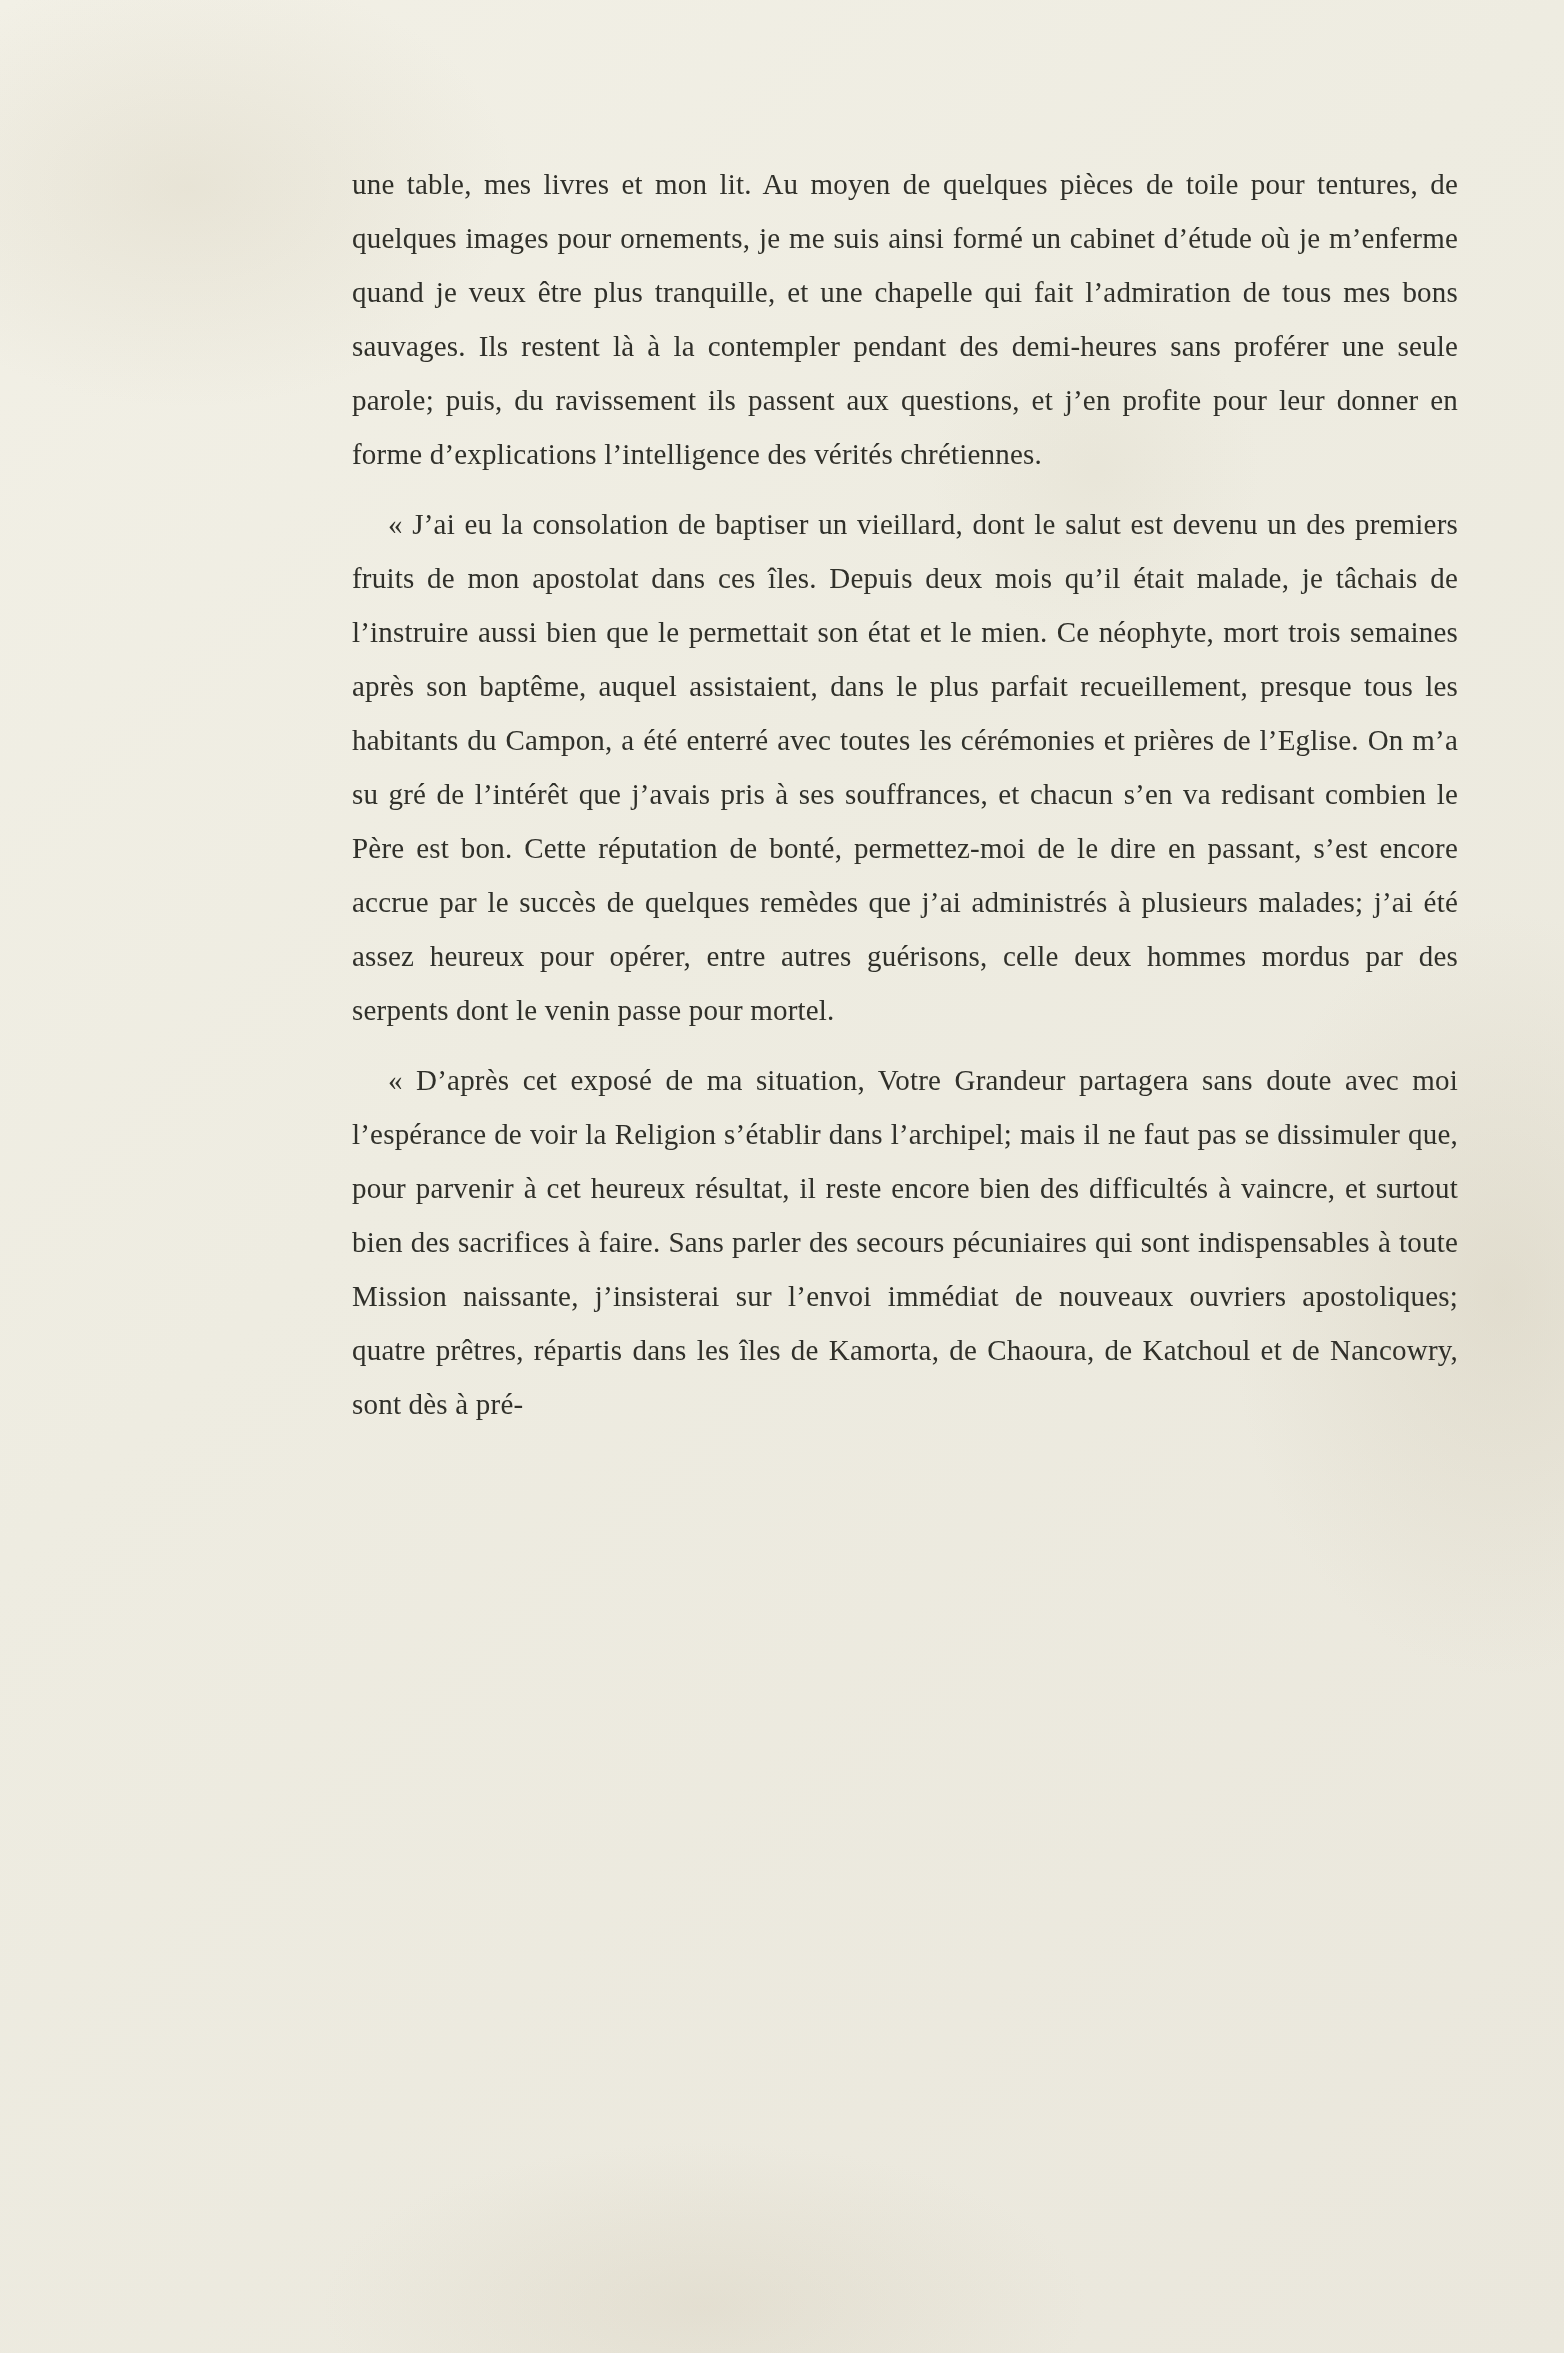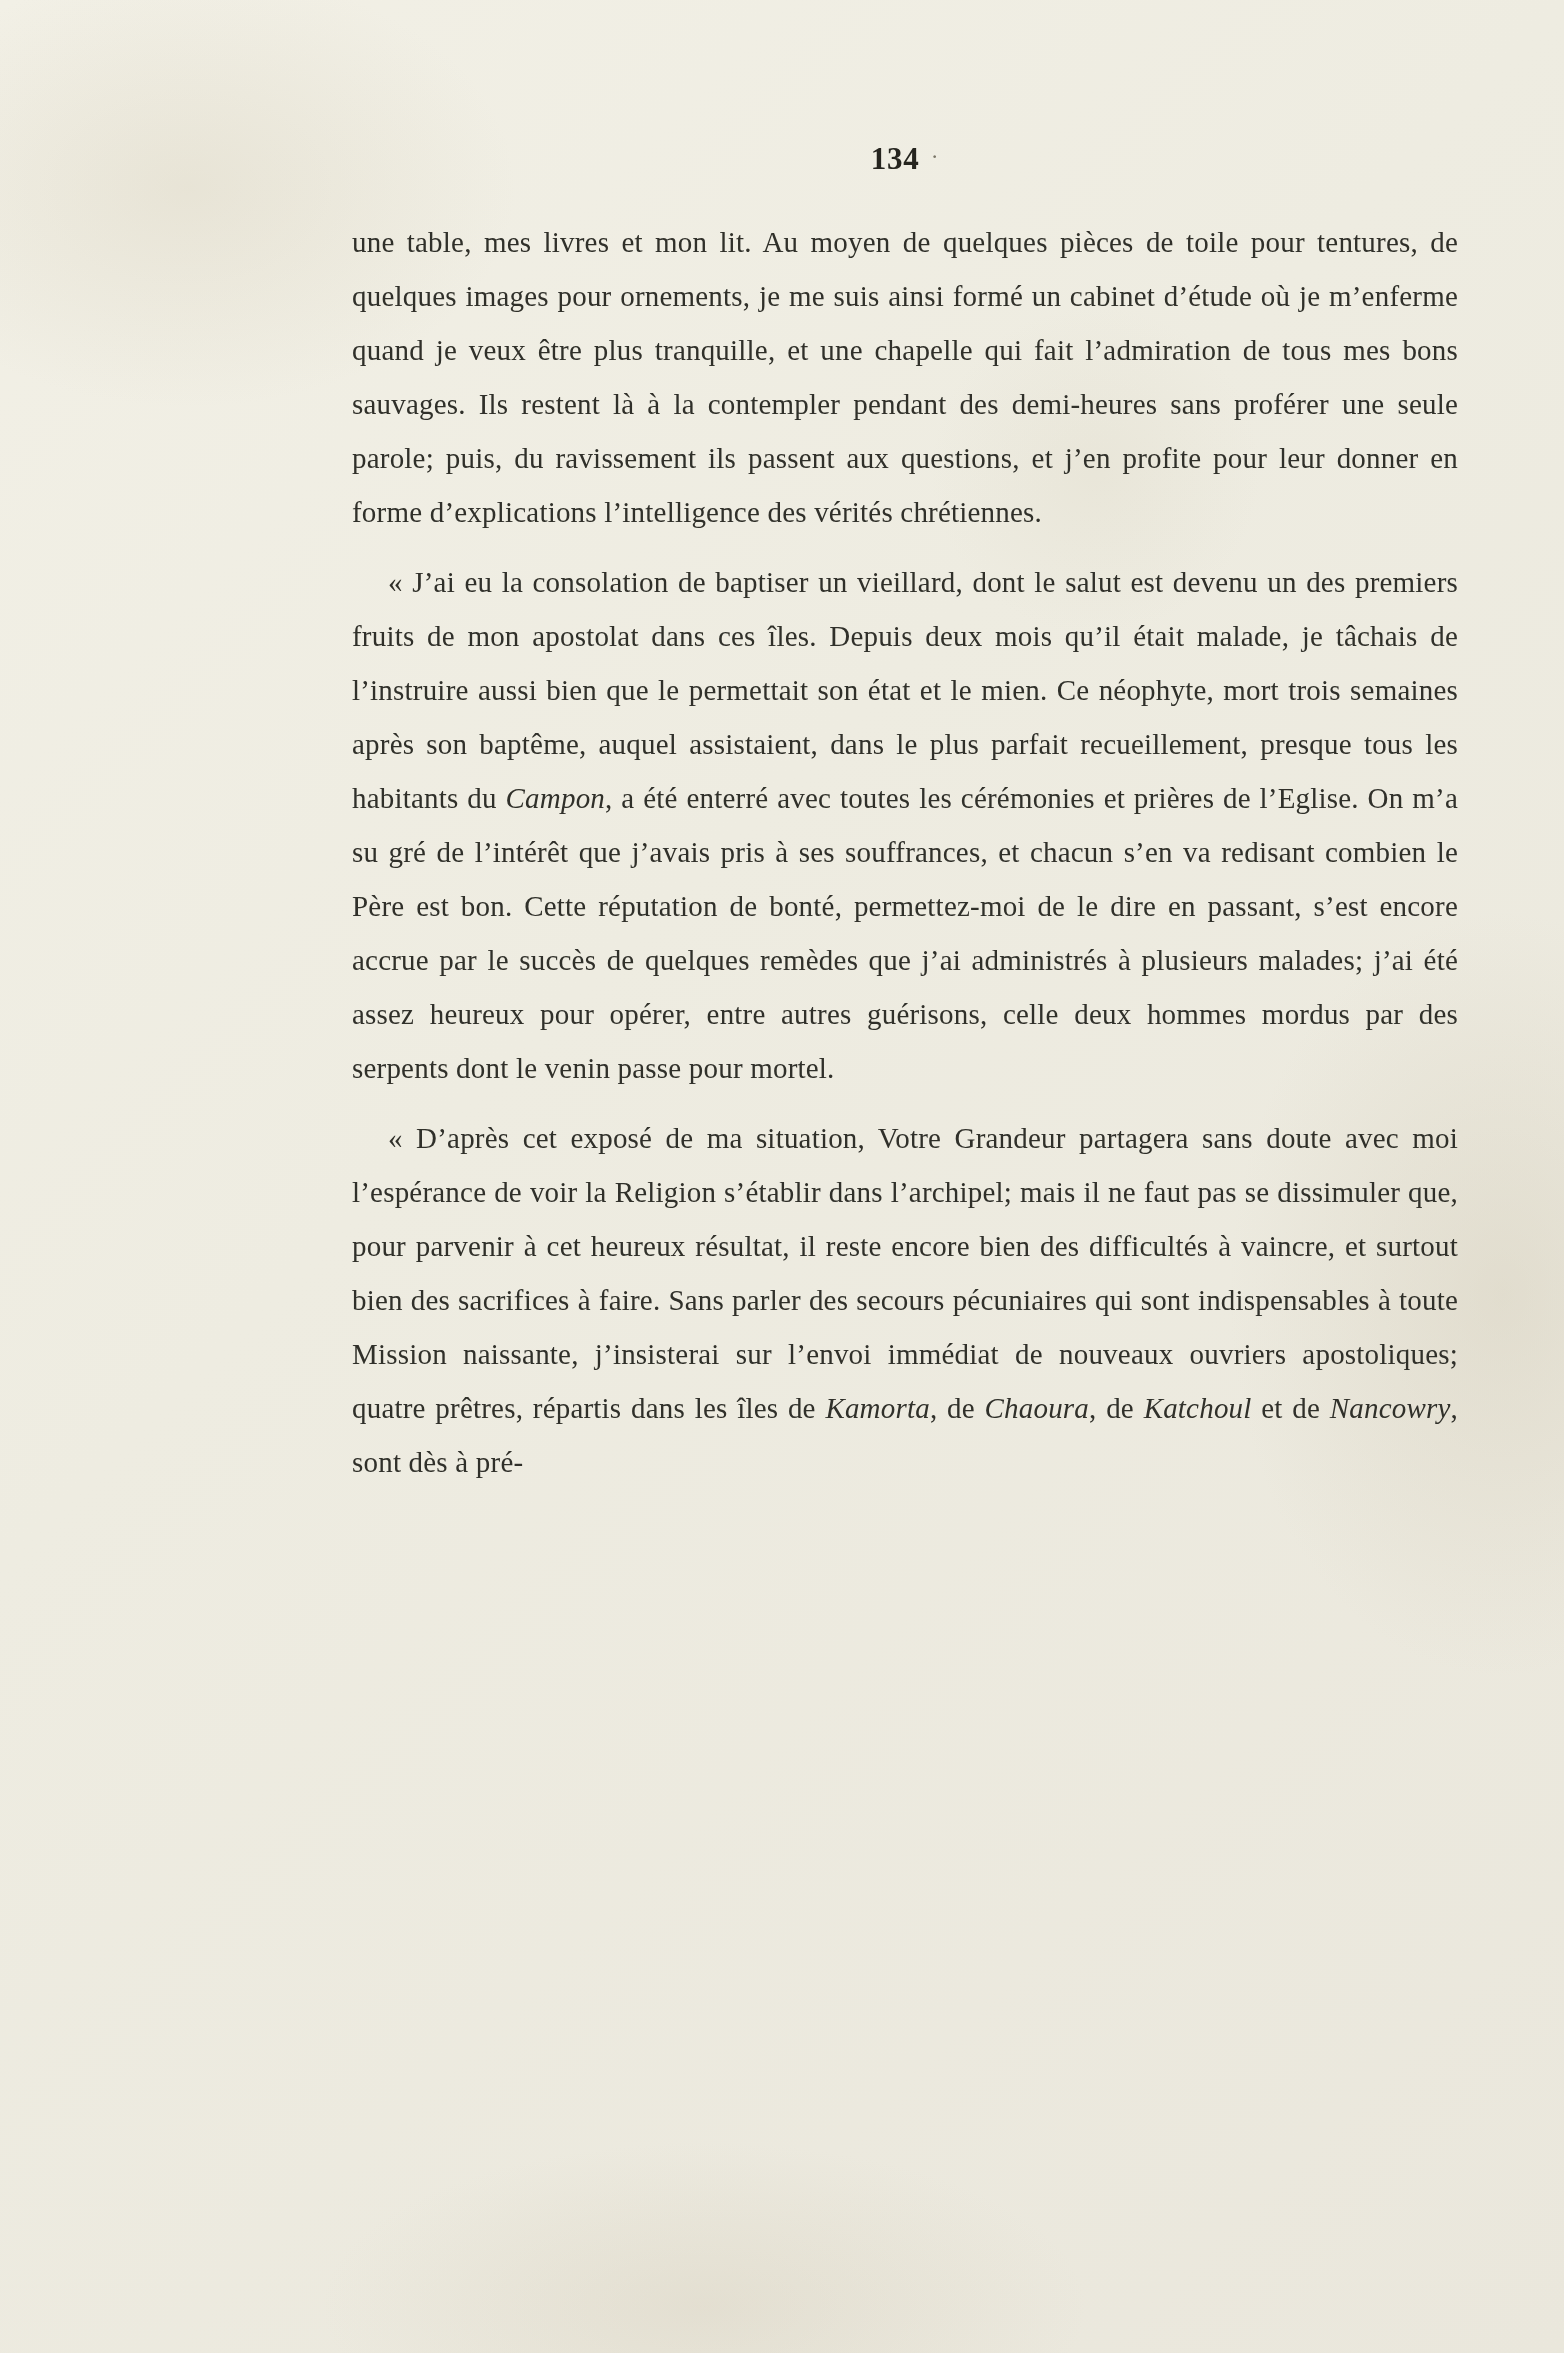--- a/index.html
+++ b/index.html
@@ -63,33 +63,29 @@
     letter-spacing: 0.2px;
   }
   p.para + p.para {
     margin-top: 0;
   }
   .indent {
     display: inline-block;
     width: 36px;
   }
   .it {
-    font-style: italic;
   }
   .lastline { text-align: left; }
 </style>
 </head>
 <body>
 
 <div class="page">
   <div class="content">
 
-    <div class="folio">
-      <span>134</span><span class="dash">·</span>
-    </div>
 
     <p class="para">
       <span>une table, mes livres et mon lit. Au moyen de quelques pièces de toile pour tentures, de quelques images pour ornements, je me suis ainsi formé un cabinet d’étude où je m’enferme quand je veux être plus tranquille, et une chapelle qui fait l’admiration de tous mes bons sauvages. Ils restent là à la contempler pendant des demi-heures sans proférer une seule parole; puis, du ravissement ils passent aux questions, et j’en profite pour leur donner en forme d’explications l’intelligence des vérités chrétiennes.</span>
     </p>
 
     <p class="para">
       <span class="indent"></span><span>« J’ai eu la consolation de baptiser un vieillard, dont le salut est devenu un des premiers fruits de mon apostolat dans ces îles. Depuis deux mois qu’il était malade, je tâchais de l’instruire aussi bien que le permettait son état et le mien. Ce néophyte, mort trois semaines après son baptême, auquel assistaient, dans le plus parfait recueillement, presque tous les habitants du </span><span class="it">Campon</span><span>, a été enterré avec toutes les cérémonies et prières de l’Eglise. On m’a su gré de l’intérêt que j’avais pris à ses souffrances, et chacun s’en va redisant combien le Père est bon. Cette réputation de bonté, permettez-moi de le dire en passant, s’est encore accrue par le succès de quelques remèdes que j’ai administrés à plusieurs malades; j’ai été assez heureux pour opérer, entre autres guérisons, celle deux hommes mordus par des serpents dont le venin passe pour mortel.</span>
     </p>
 
     <p class="para lastline">

